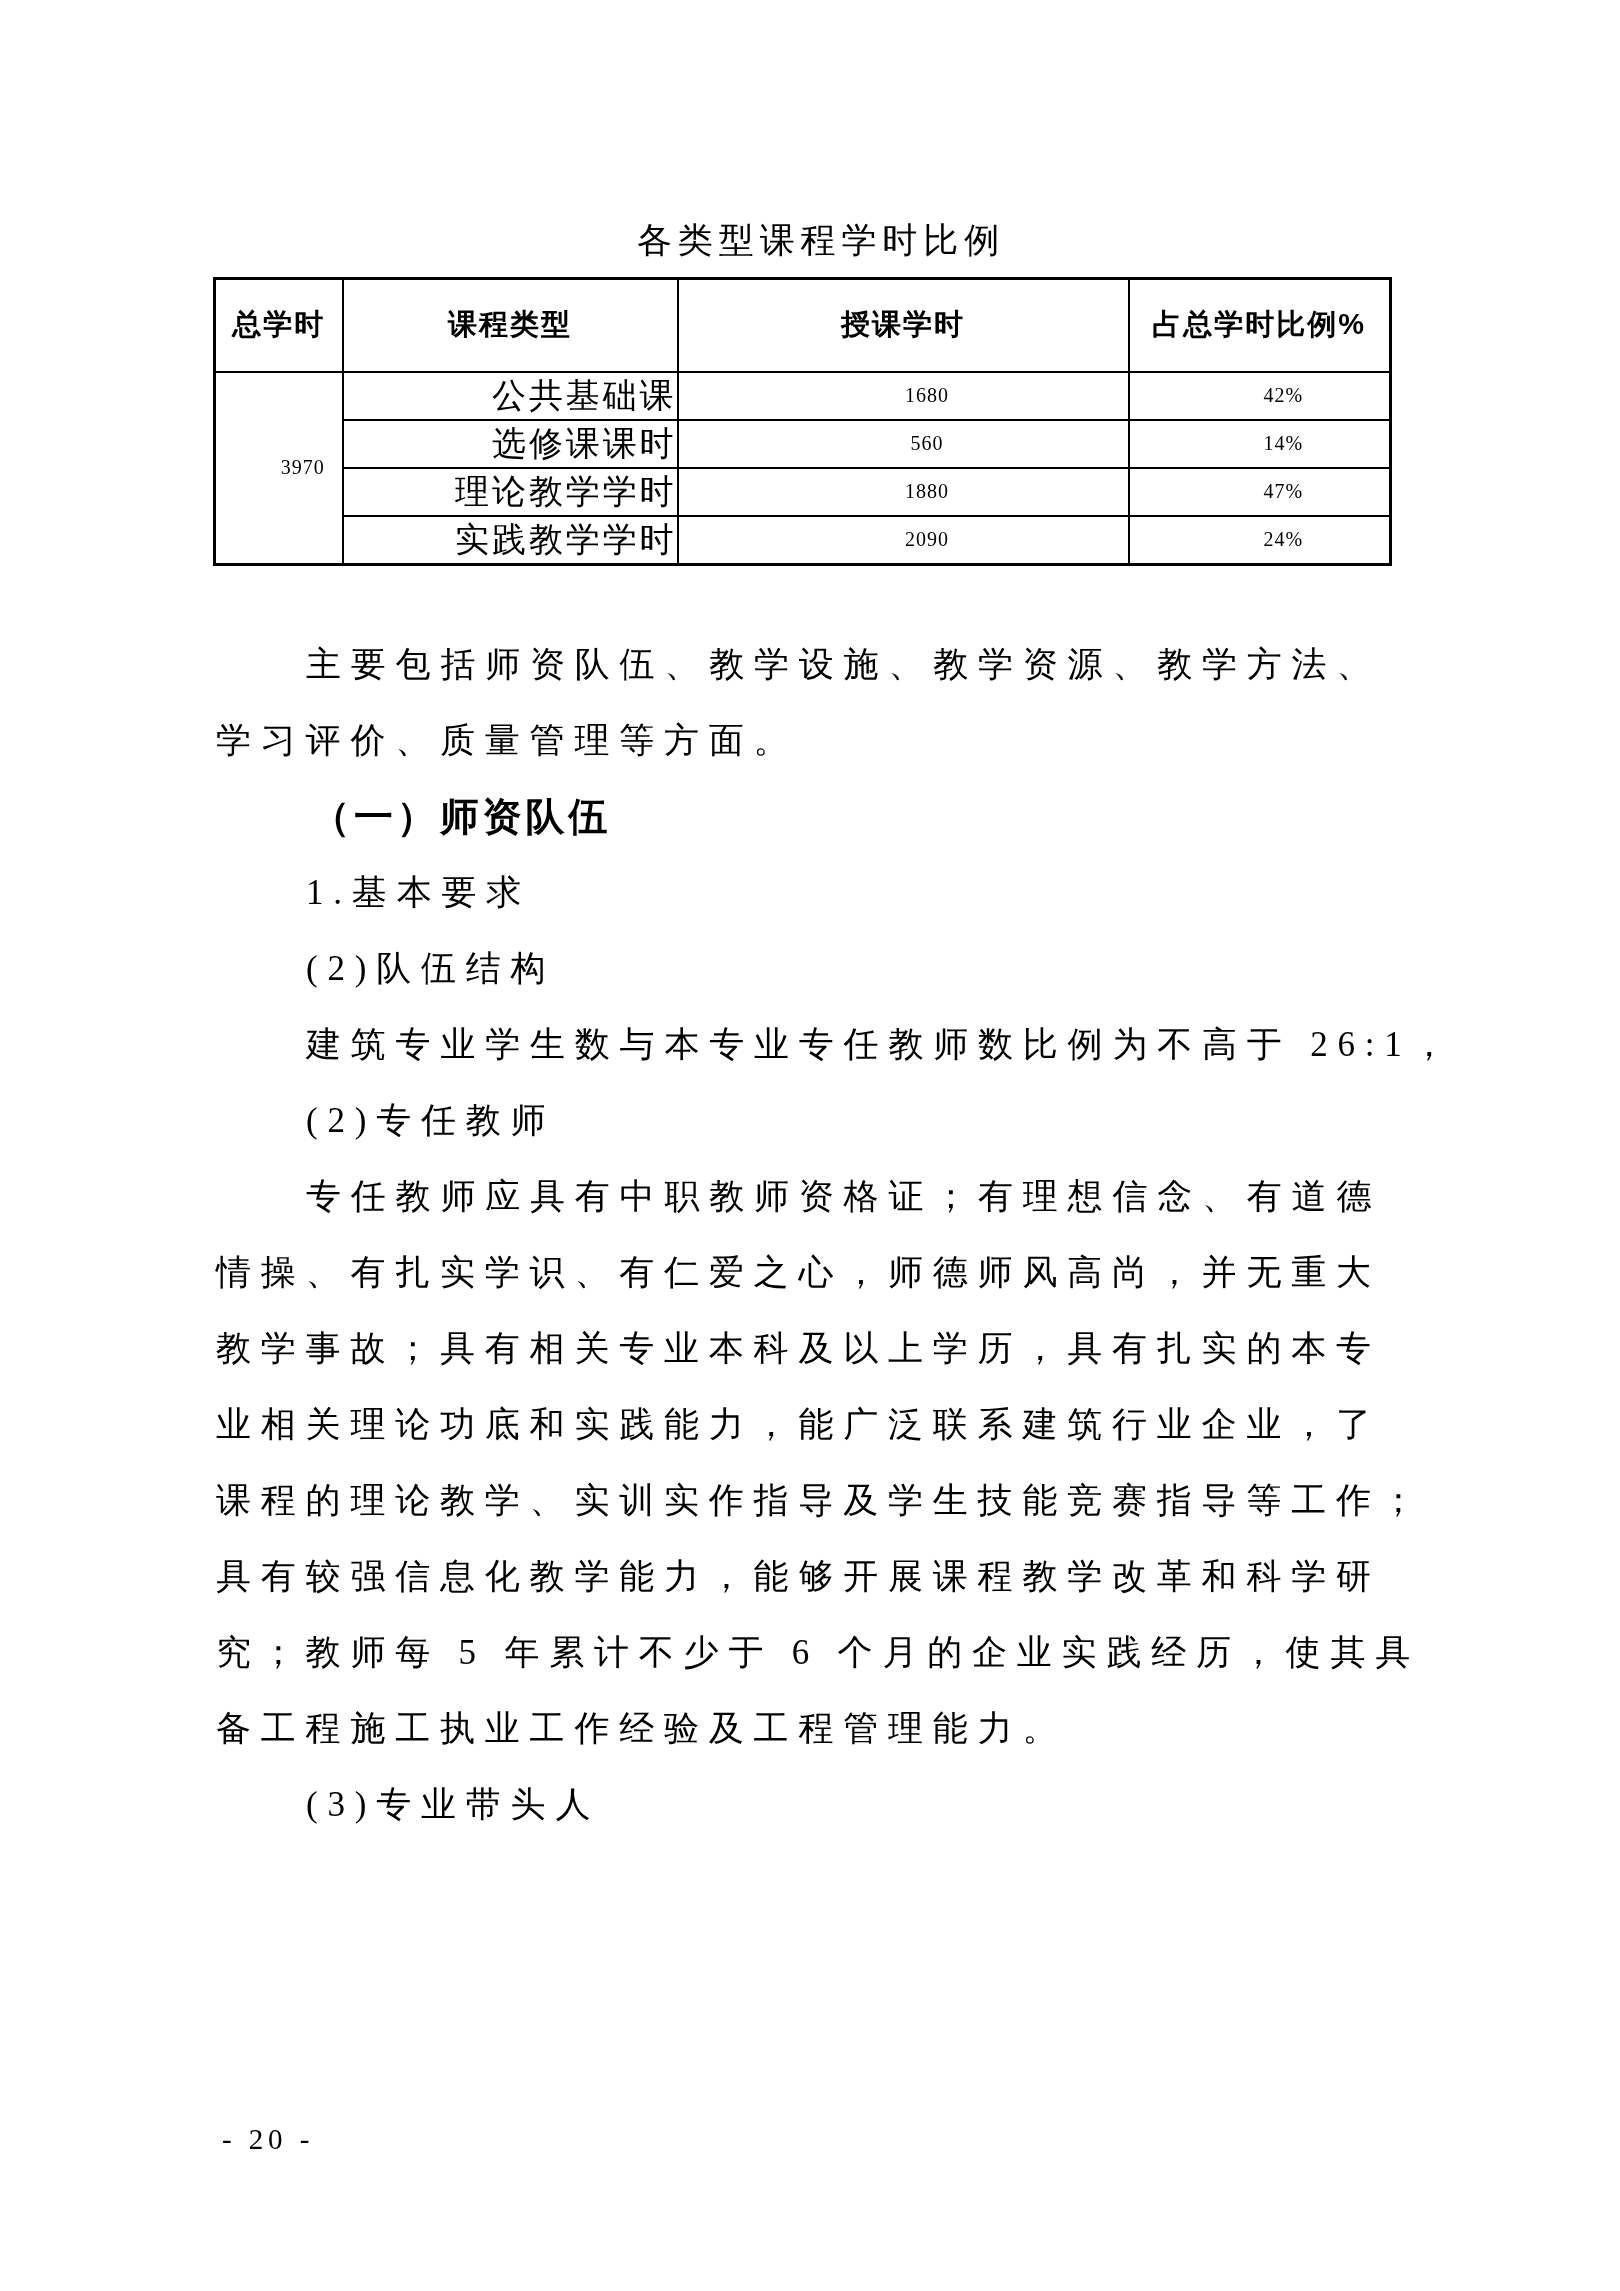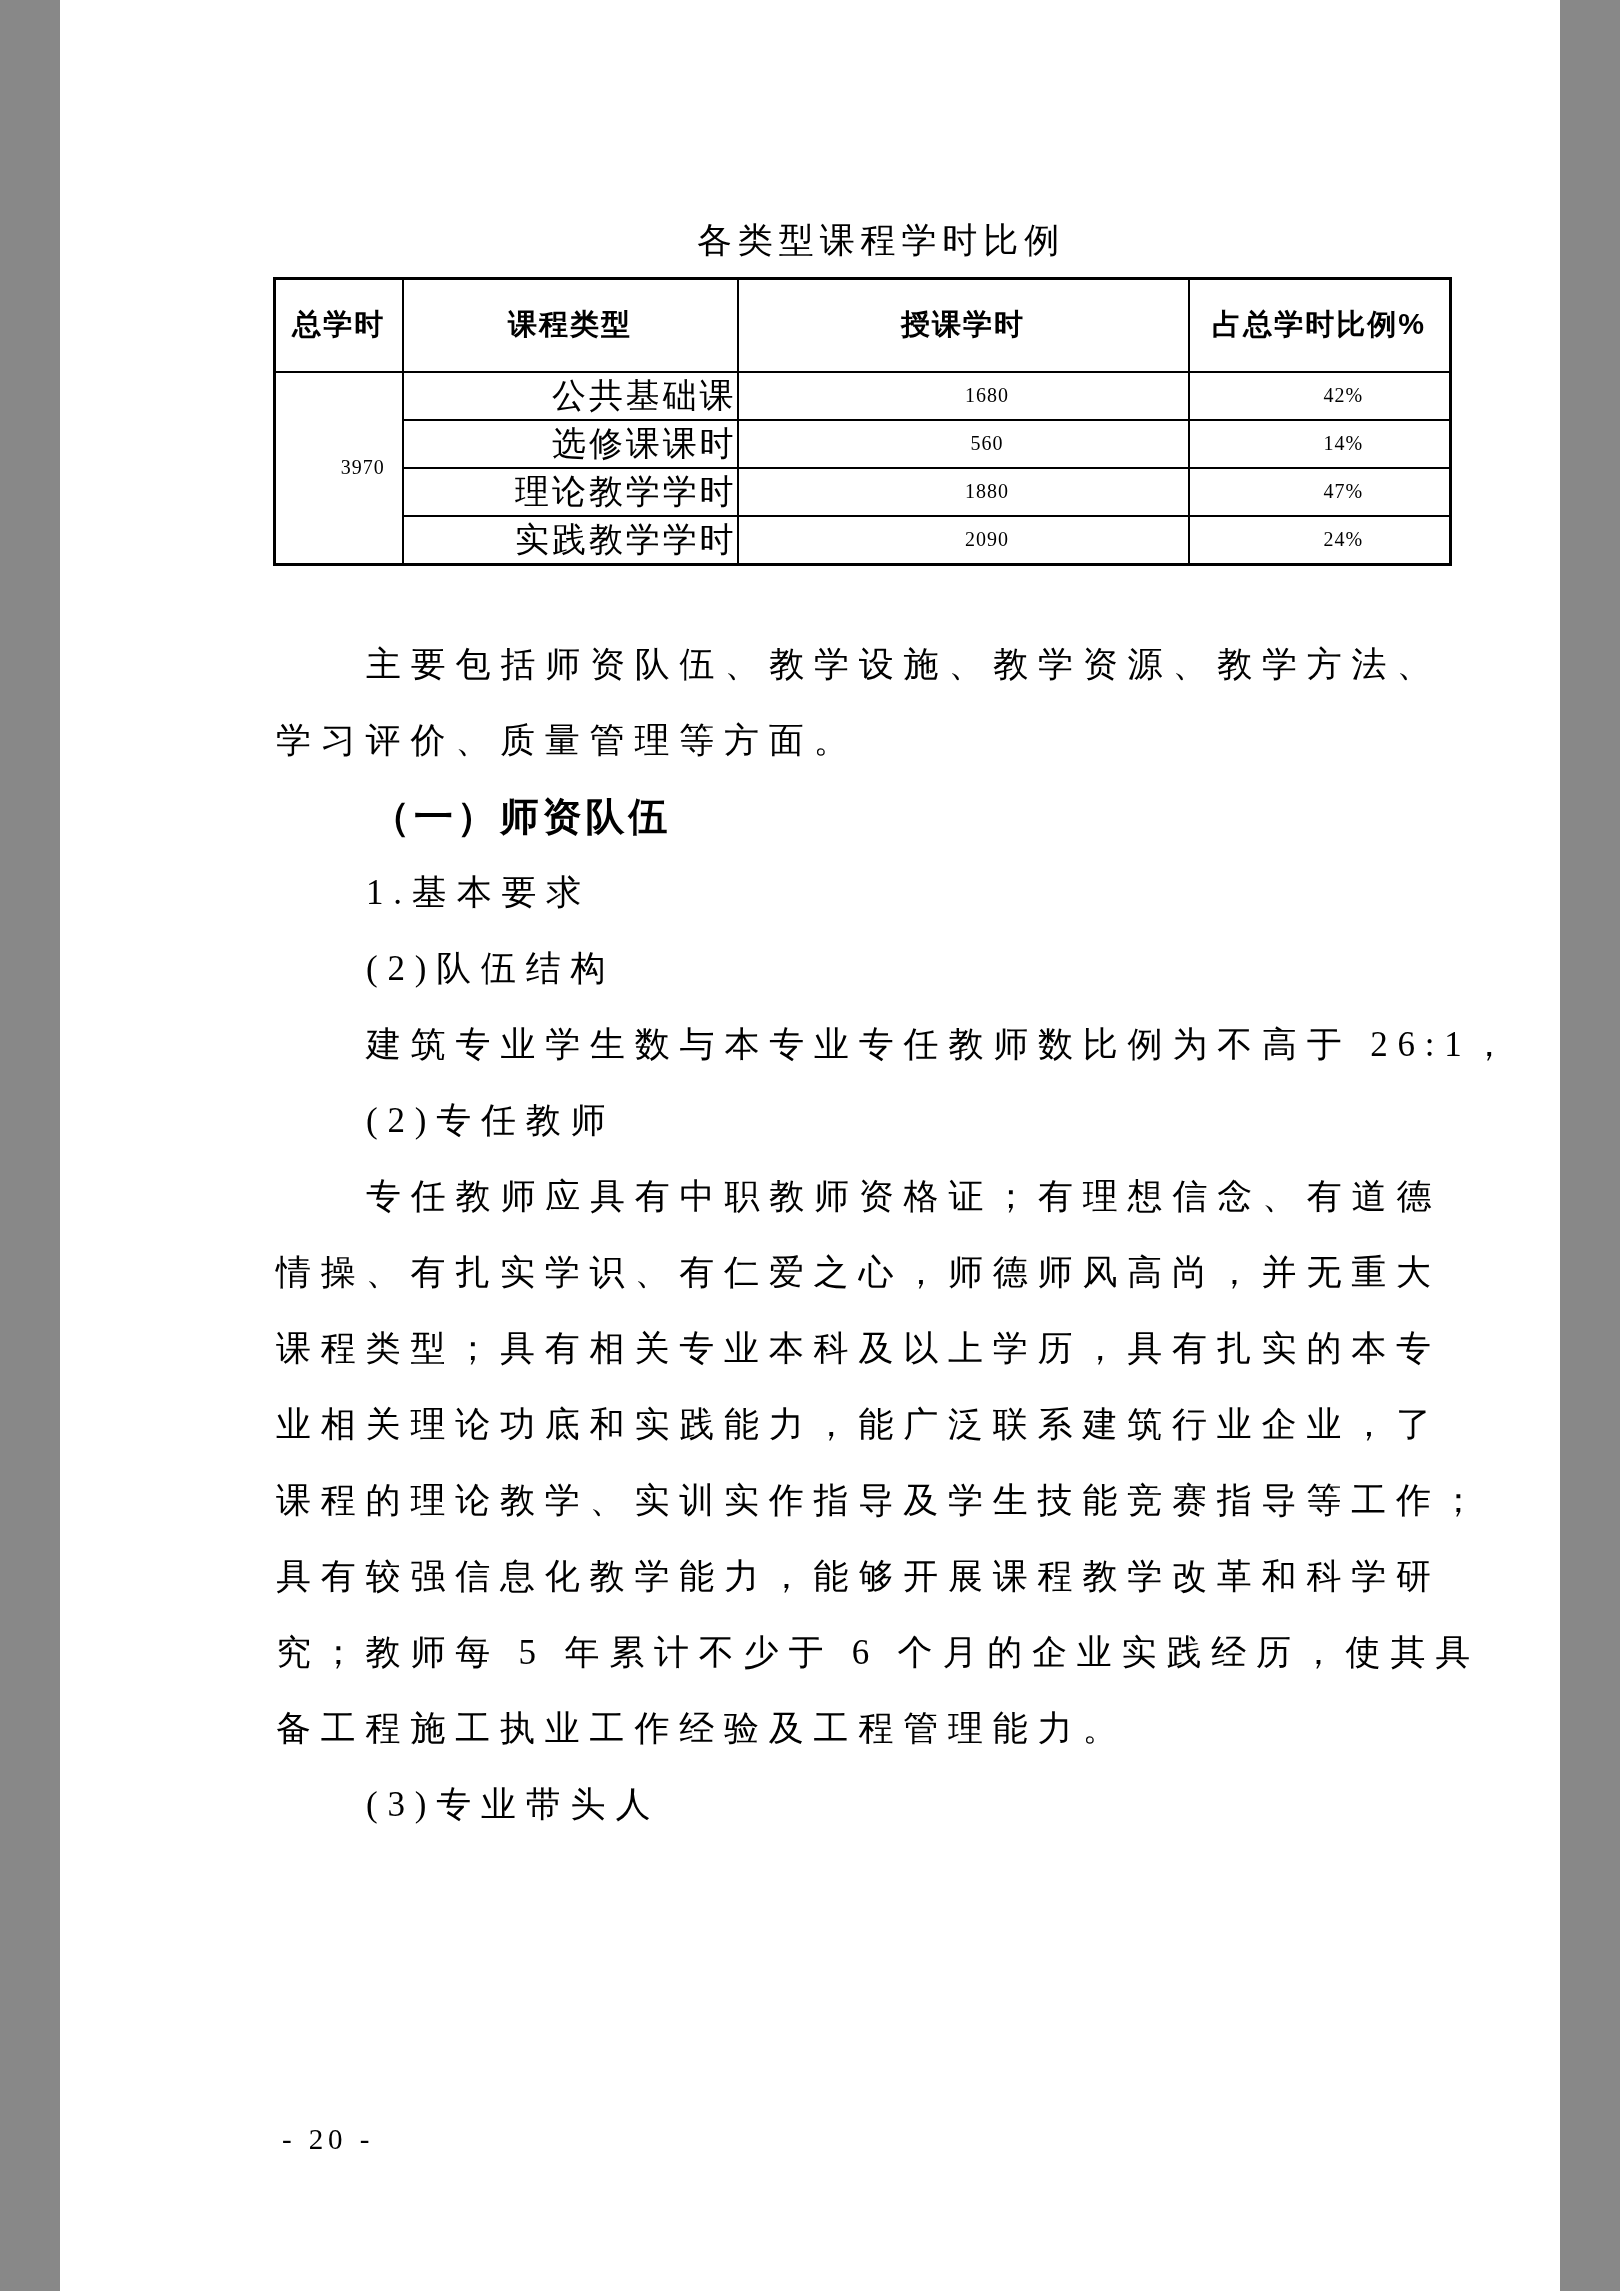--- a/index.html
+++ b/index.html
@@ -1,18 +1,18 @@
 <!DOCTYPE html>
 <html><head>
 <meta charset="utf-8">
 <style>
   html, body { margin: 0; padding: 0; background: #888; }
   .page {
     position: relative;
-    width: 1500px;
+    width: 1620px;
     height: 2292px;
     margin: 0 auto;
     background: #ffffff;
     color: #000000;
     font-family: "Liberation Serif", serif;
     overflow: hidden;
   }
 
   
   .doc-title {
@@ -143,21 +143,21 @@
   <div class="content">
     <div class="line indent">主要包括师资队伍、教学设施、教学资源、教学方法、</div>
     <div class="line">学习评价、质量管理等方面。</div>
     <div class="line h2">（一）师资队伍</div>
     <div class="line indent">1.基本要求</div>
     <div class="line indent">(2)队伍结构</div>
     <div class="line indent">建筑专业学生数与本专业专任教师数比例为不高于 26:1，</div>
     <div class="line indent">(2)专任教师</div>
     <div class="line indent">专任教师应具有中职教师资格证；有理想信念、有道德</div>
     <div class="line">情操、有扎实学识、有仁爱之心，师德师风高尚，并无重大</div>
-    <div class="line">课程类型；具有相关专业本科及以上学历，具有扎实的本专</div>
+    <div class="line">教学事故；具有相关专业本科及以上学历，具有扎实的本专</div>
     <div class="line">业相关理论功底和实践能力，能广泛联系建筑行业企业，了</div>
     <div class="line">课程的理论教学、实训实作指导及学生技能竞赛指导等工作；</div>
     <div class="line">具有较强信息化教学能力，能够开展课程教学改革和科学研</div>
     <div class="line">究；教师每 5 年累计不少于 6 个月的企业实践经历，使其具</div>
     <div class="line">备工程施工执业工作经验及工程管理能力。</div>
     <div class="line indent">(3)专业带头人</div>
   </div>
 
   <div class="page-number">- 20 -</div>
 

